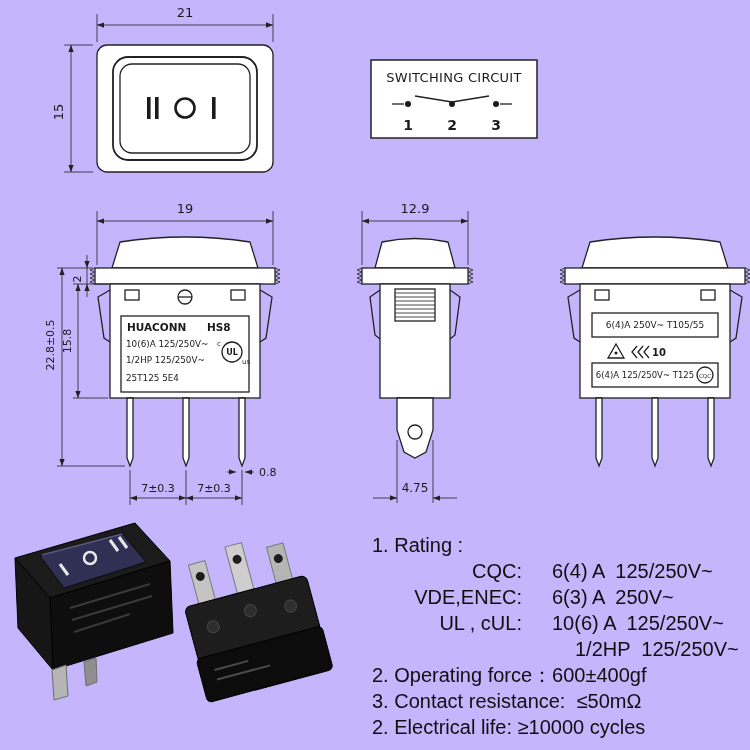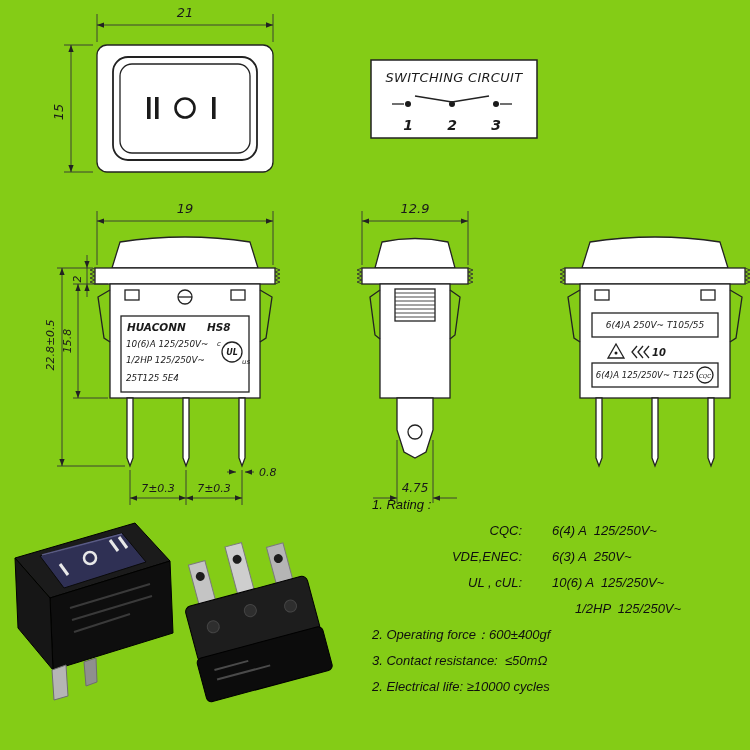--- a/index.html
+++ b/index.html
@@ -1,28 +1,28 @@
 <!DOCTYPE html>
 <html><head>
 <meta charset="utf-8">
 <style>
   html,body{margin:0;padding:0;background:#fff;}
-  .canvas{position:relative;width:750px;height:750px;background:#84cc16;overflow:hidden;
-          font-family:"Liberation Sans",sans-serif;color:#111;font-style:italic;}
+  .canvas{position:relative;width:750px;height:750px;background:#c4b5fd;overflow:hidden;
+          font-family:"Liberation Sans",sans-serif;color:#111;}
   .canvas svg{position:absolute;}
   svg text{font-family:"DejaVu Sans",sans-serif;fill:#1a1a1a;}
   .ln{stroke:#222;stroke-width:1.3;fill:none;}
   .lnw{stroke:#222;stroke-width:1.8;fill:#fff;}
   .fillw{fill:#fff;stroke:#222;stroke-width:1.3;}
   .thin{stroke:#333;stroke-width:0.9;fill:none;}
   .dim{font-size:13px;}
   .dims{font-size:11px;}
   .lbl{font-size:8.8px;}
   .mark{fill:#1a1a1a;}
-  .specs{position:absolute;left:372px;top:492px;width:376px;font-size:13px;color:#0f0f0f;}
+  .specs{position:absolute;left:372px;top:532px;width:376px;font-size:20px;color:#0f0f0f;}
   .specs .line{line-height:26px;white-space:pre;}
   .specs .row{display:flex;line-height:26px;gap:8px;}
   .specs .lab{width:150px;text-align:right;white-space:pre;}
   .specs .val{margin-left:22px;white-space:pre;}
   .specs .val-indent{margin-left:45px;}
 </style>
 </head>
 <body>
 
 <div class="canvas">

